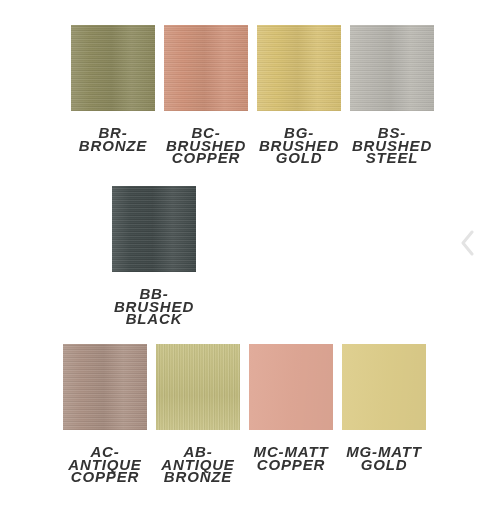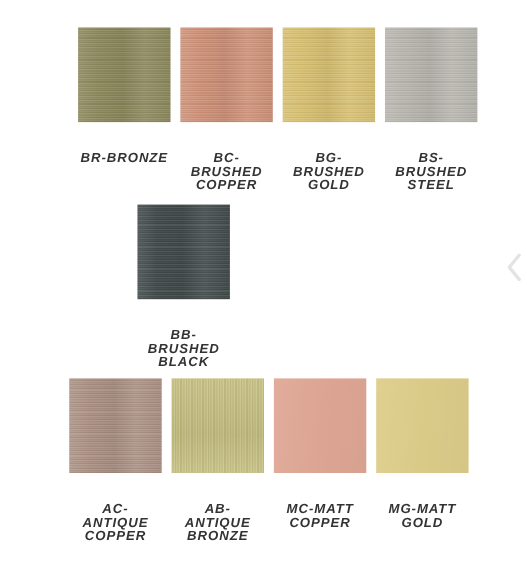--- a/index.html
+++ b/index.html
@@ -22,21 +22,21 @@
     height: 524px;
   }
 
   .swatch-row {
     position: absolute;
     display: flex;
     flex-direction: row;
   }
 
   .swatch-row.row-0 { left: 71px;  top: 25px;  }
-  .swatch-row.row-1 { left: 125px; top: 186px; flex-direction: column; }
+  .swatch-row.row-1 { left: 112px; top: 186px; flex-direction: column; }
   .swatch-row.row-2 { left: 63px;  top: 344px; }
 
   .swatch-cell {
     width: 84px;
     margin-right: 9px;
     display: flex;
     flex-direction: column;
     align-items: center;
   }
   .swatch-cell:last-child { margin-right: 0; }
@@ -116,22 +116,22 @@
     position: absolute;
     left: 0; top: 0; right: 0; bottom: 0;
     background-image: linear-gradient(95deg,
       rgba(255,255,255,0.06) 0%,
       rgba(0,0,0,0.015) 55%,
       rgba(0,0,0,0.035) 100%);
     pointer-events: none;
   }
 
   .swatch-label {
-    margin-top: 26px;
-    font-size: 12px;
+    margin-top: 16px;
+    font-size: 15px;
     line-height: 12.5px;
     font-style: italic;
     font-weight: 700;
     letter-spacing: 0.85px;
     color: #333333;
     text-align: center;
     white-space: pre-line;
     text-transform: uppercase;
     font-family: "Liberation Sans", sans-serif;
   }

